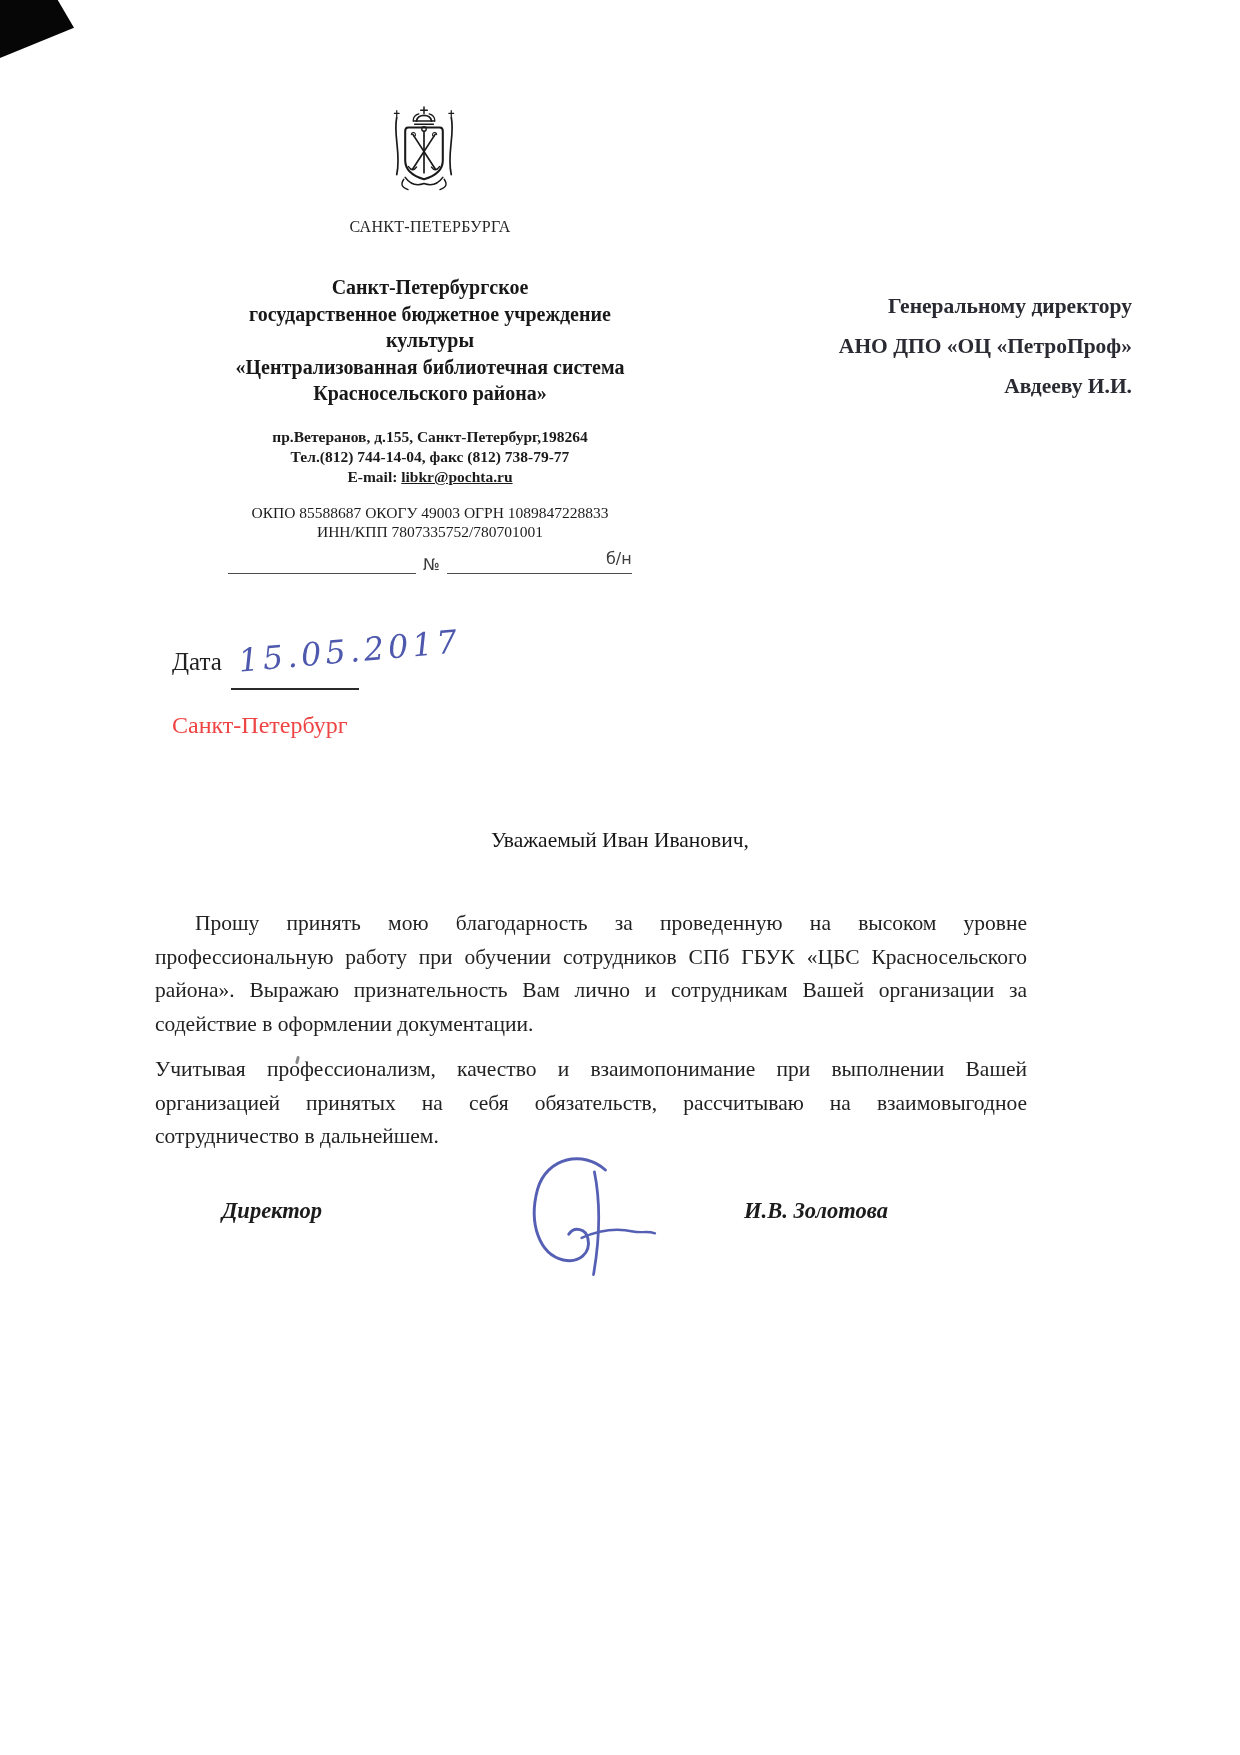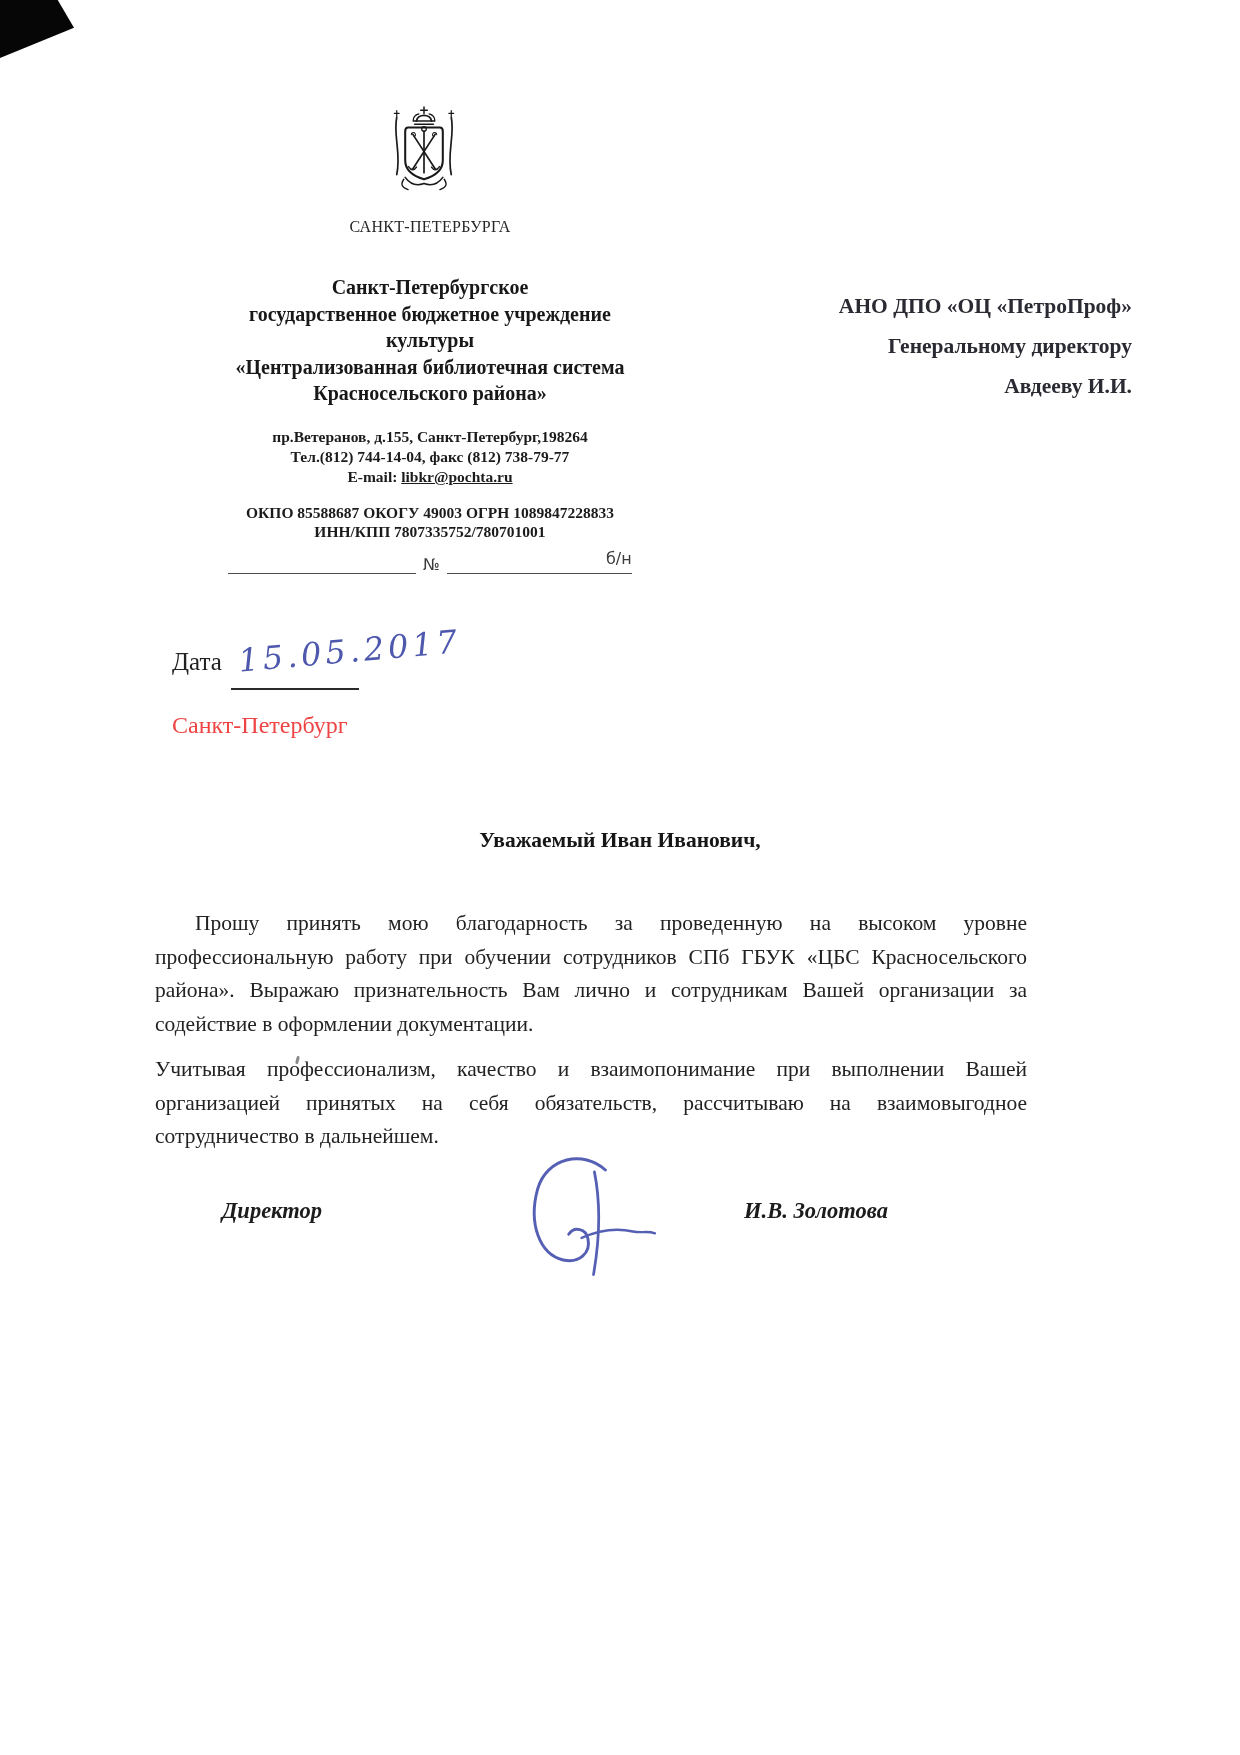--- a/index.html
+++ b/index.html
@@ -47,21 +47,21 @@
 
   .addr-block {
     position: absolute; left: 150px; top: 427px; width: 560px;
     text-align: center; font-weight: bold; font-size: 15.5px;
     line-height: 20px; color: #1b1b1b;
   }
   .email-link { text-decoration: underline; }
 
   .codes-block {
     position: absolute; left: 150px; top: 503px; width: 560px;
-    text-align: center; font-weight: bold; font-size: 15.5px;
+    text-align: center; font-weight: normal; font-size: 15.5px;
     line-height: 19px; color: #1b1b1b;
   }
 
   .addressee-block {
     position: absolute; right: 108px; top: 286px;
     text-align: right; font-weight: bold; font-size: 21.5px;
     line-height: 40px; color: #2a2a33;
   }
 
   .ref-block {
@@ -94,21 +94,21 @@
     white-space: nowrap;
   }
 
   .city-line {
     position: absolute; left: 172px; top: 712px;
     font-size: 24px; color: #ef4444;
   }
 
   .salutation {
     position: absolute; left: 185px; top: 828px; width: 870px;
-    text-align: center; font-weight: bold; font-size: 21.5px; color: #161616;
+    text-align: center; font-weight: normal; font-size: 21.5px; color: #161616;
   }
 
   .para { position: absolute; left: 155px; width: 872px; font-size: 21.5px; color: #222; margin-top: 30px; }
   .para-1 { top: 877px; }
   .para-2 { top: 1023px; }
   .pline { height: 33.5px; line-height: 33.5px; text-align: justify; text-align-last: justify; white-space: nowrap0; }
   .pline-first-indent { text-indent: 40px; }
   .pline-last { text-align-last: left; }
 
   .sig-title {
@@ -175,22 +175,22 @@
       <span class="email-link">libkr@pochta.ru</span>
     </div>
   </div>
 
   <div class="codes-block">
     <div>ОКПО 85588687 ОКОГУ 49003 ОГРН 1089847228833</div>
     <div>ИНН/КПП 7807335752/780701001</div>
   </div>
 
   <div class="addressee-block">
+    <div>Генеральному директору</div>
     <div>АНО ДПО «ОЦ «ПетроПроф»</div>
-    <div>Генеральному директору</div>
     <div>Авдееву И.И.</div>
   </div>
 
   <div class="ref-block">
     <div class="ref-row">
       <span class="u u-1"></span>
       <span class="ref-label">№</span>
       <span class="u u-2">б/н</span>
     </div>
   </div>

